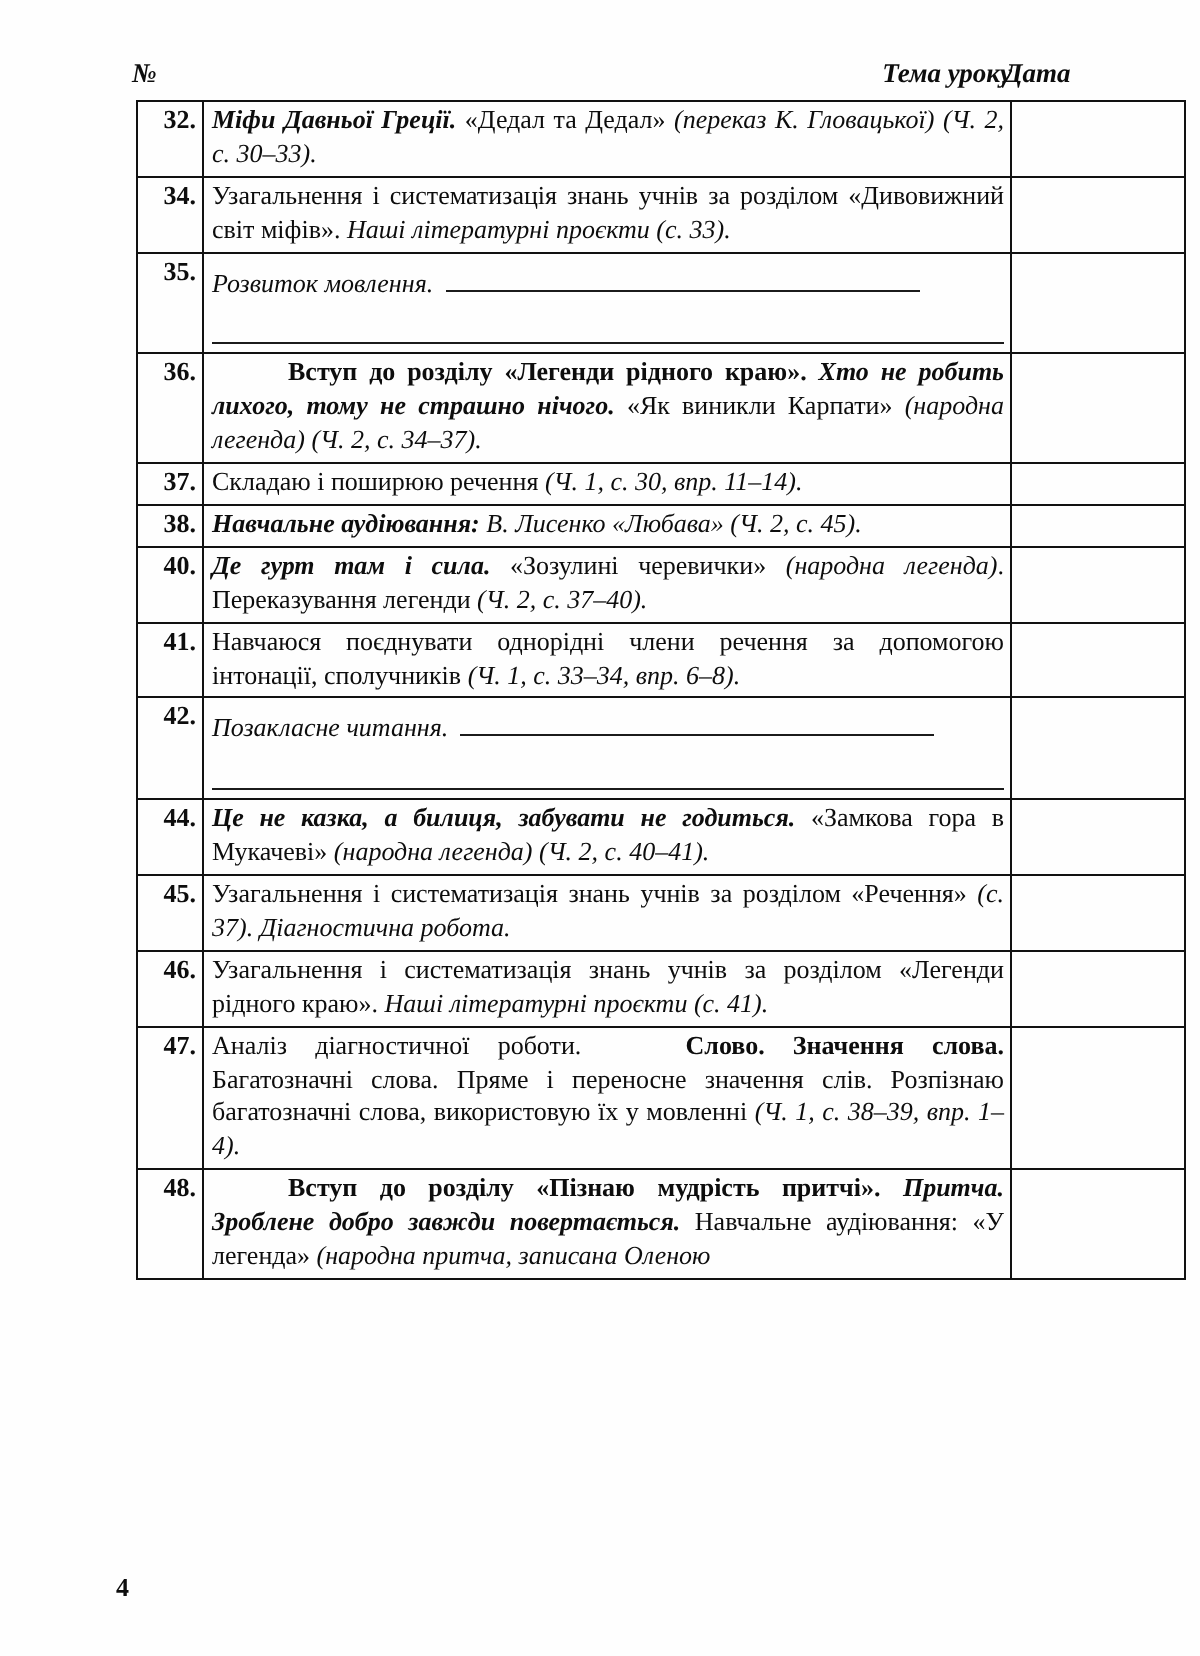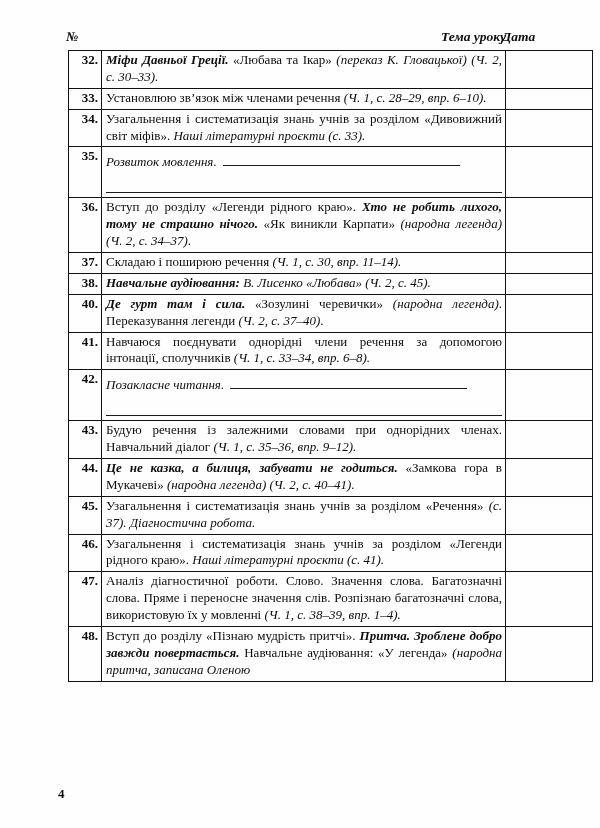--- a/index.html
+++ b/index.html
@@ -90,21 +90,21 @@
     white-space: nowrap;
   }
   td.theme {
     text-align: justify;
     text-justify: inter-word;
     hyphens: manual;
   }
   td.date { }
 
   
-  .b   { font-weight: normal; }
+  .b   { font-weight: bold; margin-left: 38px; }
   .i   { font-style: italic; }
   .bi  { font-weight: bold; font-style: italic; }
 
   
   td.theme.blank {
     padding-top: 7px;
     padding-bottom: 4px;
     margin-left: 16px;
   }
   .blank-label {
@@ -142,26 +142,21 @@
 
   <table class="plan">
     <colgroup>
       <col class="c-num">
       <col class="c-theme">
       <col class="c-date">
     </colgroup>
     <tbody id="plan-body">
         <tr>
           <td class="num">32.</td>
-          <td class="theme"><span class="bi">Міфи Давньої Греції.</span><span> «Любава та Ікар» </span><span class="i">(переказ К. Гловацької) (Ч. 2, с. 30–33).</span></td>
-          <td class="date"></td>
-        </tr>
-        <tr>
-          <td class="num">33.</td>
-          <td class="theme"><span>Установлюю зв’язок між членами речення </span><span class="i">(Ч. 1, с. 28–29, впр. 6–10).</span></td>
+          <td class="theme"><span class="bi">Міфи Давньої Греції.</span><span> «Дедал та Дедал» </span><span class="i">(переказ К. Гловацької) (Ч. 2, с. 30–33).</span></td>
           <td class="date"></td>
         </tr>
         <tr>
           <td class="num">34.</td>
           <td class="theme"><span>Узагальнення і систематизація знань учнів за розділом «Дивовижний світ міфів». </span><span class="i">Наші літературні проєкти (с. 33).</span></td>
           <td class="date"></td>
         </tr>
         <tr>
           <td class="num">35.</td>
           <td class="theme blank"><span class="blank-label">Розвиток мовлення.</span><span class="rule rule-inline"></span><span class="rule rule-full"></span></td>
@@ -191,25 +186,20 @@
           <td class="num">41.</td>
           <td class="theme"><span>Навчаюся поєднувати однорідні члени речення за допомогою інтонації, сполучників </span><span class="i">(Ч. 1, с. 33–34, впр. 6–8).</span></td>
           <td class="date"></td>
         </tr>
         <tr>
           <td class="num">42.</td>
           <td class="theme blank"><span class="blank-label">Позакласне читання.</span><span class="rule rule-inline"></span><span class="rule rule-full"></span></td>
           <td class="date"></td>
         </tr>
         <tr>
-          <td class="num">43.</td>
-          <td class="theme"><span>Будую речення із залежними словами при однорідних членах. Навчальний діалог </span><span class="i">(Ч. 1, с. 35–36, впр. 9–12).</span></td>
-          <td class="date"></td>
-        </tr>
-        <tr>
           <td class="num">44.</td>
           <td class="theme"><span class="bi">Це не казка, а билиця, забувати не годиться.</span><span> «Замкова гора в Мукачеві» </span><span class="i">(народна легенда) (Ч. 2, с. 40–41).</span></td>
           <td class="date"></td>
         </tr>
         <tr>
           <td class="num">45.</td>
           <td class="theme"><span>Узагальнення і систематизація знань учнів за розділом «Речення» </span><span class="i">(с. 37). Діагностична робота.</span></td>
           <td class="date"></td>
         </tr>
         <tr>

